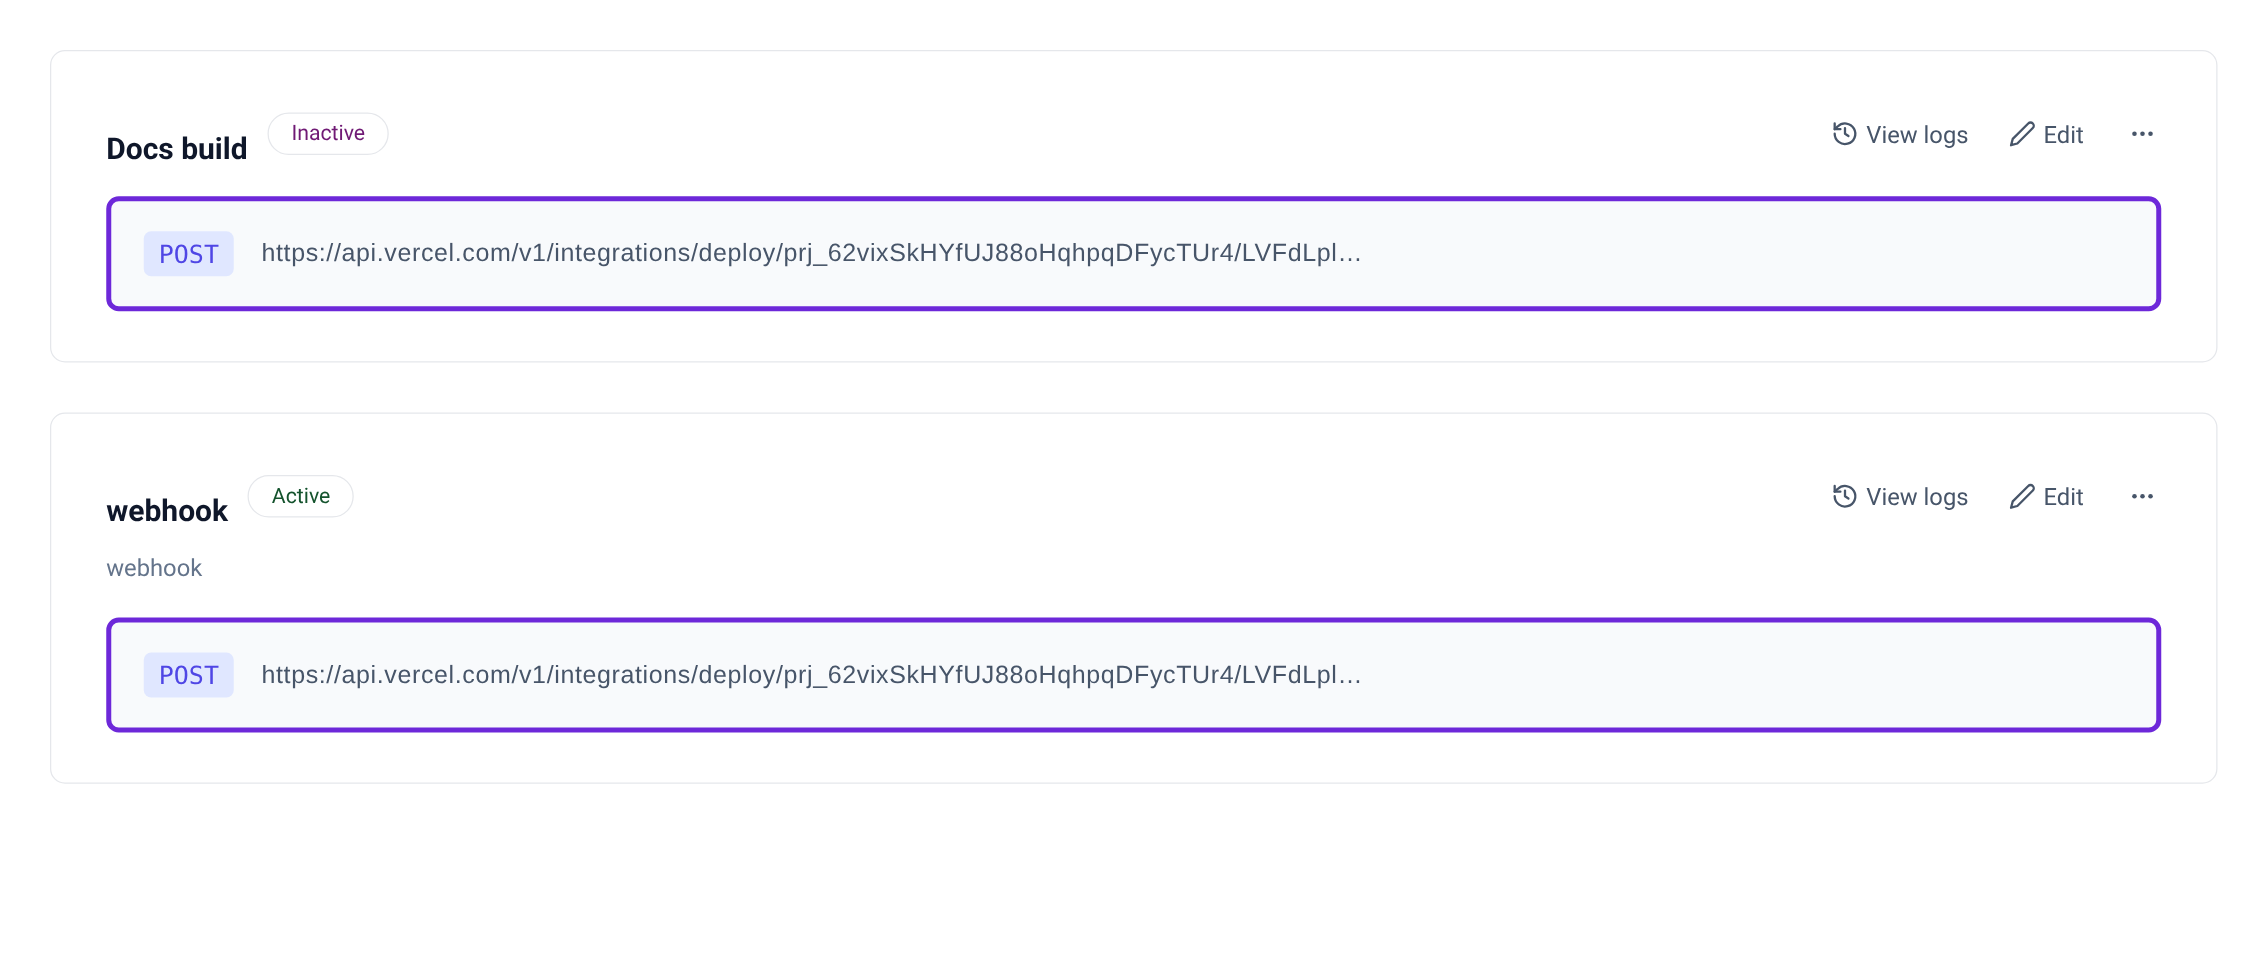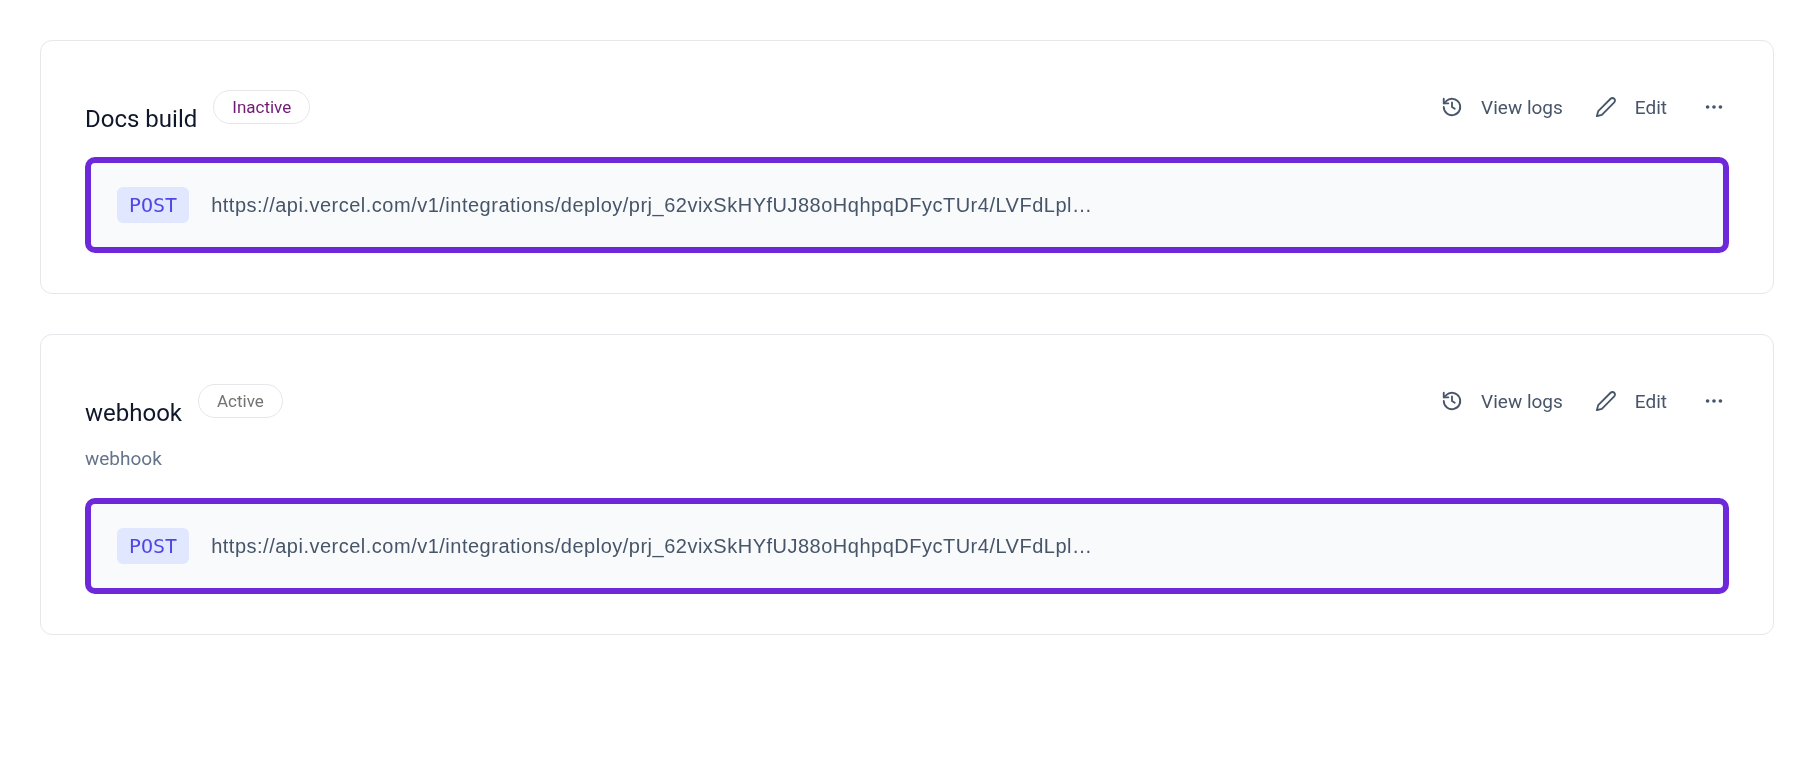--- a/index.html
+++ b/index.html
@@ -25,46 +25,46 @@
       justify-content: space-between;
       margin-bottom: 24px;
     }
     .header-left {
       display: flex;
       align-items: center;
       gap: 16px;
     }
     .card-title {
       font-size: 24px;
-      font-weight: 400;
+      font-weight: 700;
       color: #0f172a;
       margin-top: 24px;
     }
     .status-pill {
       border: 1px solid #e5e7eb;
       border-radius: 9999px;
       padding: 6px 18px;
       font-size: 17px;
       font-weight: 400;
     }
     .status-inactive {
       color: #701a75;
     }
     .status-active {
-      color: #737373;
+      color: #14532d;
     }
     .header-right {
       display: flex;
       align-items: center;
       gap: 32px;
     }
     .action-btn {
       display: inline-flex;
       align-items: center;
-      gap: 18px;
+      gap: 6px;
       background: none;
       border: none;
       cursor: pointer;
       font-size: 19px;
       color: #475569;
       font-family: inherit;
       padding: 0;
     }
     .icon {
       display: inline-flex;
@@ -82,21 +82,21 @@
       padding: 4px;
     }
     .subtitle {
       font-size: 19px;
       color: #64748b;
       margin-bottom: 28px;
       margin-top: -4px;
     }
     .endpoint-box {
       background: #f8fafc;
-      border: 6px solid #6d28d9;
+      border: 4px solid #6d28d9;
       border-radius: 10px;
       padding: 24px 26px;
       display: flex;
       align-items: center;
       gap: 22px;
       overflow: hidden;
     }
     .method-badge {
       background: #e0e7ff;
       color: #4f46e5;

